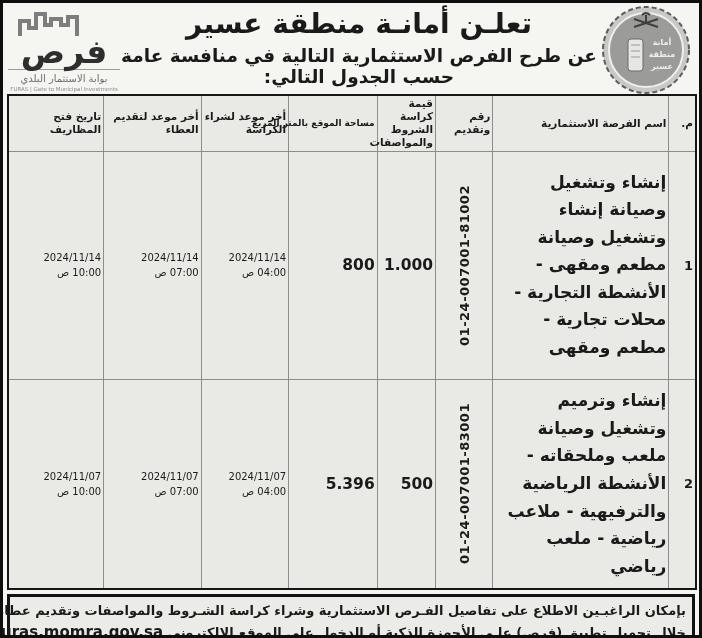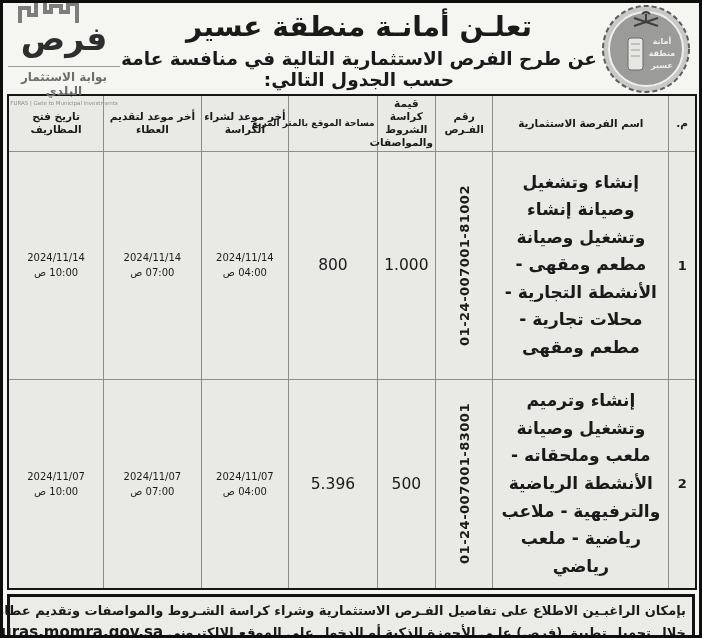--- a/index.html
+++ b/index.html
@@ -3,50 +3,50 @@
 <meta charset="utf-8">
 <style>
   html,body{margin:0;padding:0;background:#ffffff;}
   .page{
     width:702px;height:638px;box-sizing:border-box;
     border:3px solid #0e0e0e;background:#f5f5f2;
     font-family:"DejaVu Sans",sans-serif;color:#1a1a1a;
     overflow:hidden;position:relative;
   }
   
-  .header{display:flex;flex-direction:row;height:90px;padding:2px 5px 0 5px;box-sizing:border-box;align-items:center;}
+  .header{display:flex;flex-direction:row;height:90px;padding:2px 5px 0 5px;box-sizing:border-box;}
   .logo-block{width:112px;flex:0 0 112px;text-align:center;padding-top:2px;}
   .logo-word{font-size:33px;font-weight:bold;color:#2e2e2e;line-height:1;margin-top:-6px;letter-spacing:1px;}
-  .logo-tag{font-size:12px;font-weight:bold;color:#6d6d6d;margin-top:11px;border-top:1px solid #9a9a9a;padding-top:3px;}
+  .logo-tag{font-size:10px;font-weight:normal;color:#6d6d6d;margin-top:1px;border-top:1px solid #9a9a9a;padding-top:3px;}
   .logo-tag-en{font-size:5.5px;color:#8c8c8c;margin-top:2px;}
   .title-block{flex:1;text-align:center;direction:rtl;padding-top:4px;}
   .title{font-size:28px;font-weight:bold;line-height:1.1;letter-spacing:-1px;}
   .subtitle{font-size:18.5px;font-weight:bold;margin-top:5px;}
   .seal-block{width:96px;flex:0 0 96px;display:flex;align-items:flex-start;justify-content:center;}
   
   table.ad{
     width:690px;margin:1px 4px 0 4px;border-collapse:collapse;table-layout:fixed;
     background:#e9e9e6;border:2px solid #161616;direction:rtl;
   }
   table.ad th,table.ad td{
-    border:1.5px solid #8d8d8d;text-align:center;vertical-align:middle;
+    border:1.5px solid #8d8d8d;text-align:right;vertical-align:middle;
     padding:1px 2px;box-sizing:border-box;background:#e9e9e6;overflow:visible;
   }
   tr.hrow{height:43px;}
   tr.row1{height:228px;}
   tr.row2{height:210px;}
   th{font-size:10.5px;font-weight:bold;line-height:1.25;}
   th.nowrap{white-space:nowrap;font-size:9px;}
   td.c-idx{font-size:13px;font-weight:bold;}
   td.c-name{font-size:17px;font-weight:bold;line-height:1.62;padding:2px 4px;margin-top:32px;}
   td.c-num{padding:0;}
   .numwrap{display:flex;align-items:center;justify-content:center;height:100%;width:100%;}
   .rot{display:inline-block;transform:rotate(-90deg);white-space:nowrap;
        font-size:13px;font-weight:bold;letter-spacing:0.5px;direction:ltr;}
-  td.c-val{font-size:15.5px;font-weight:normal;direction:ltr;}
+  td.c-val{font-size:15.5px;font-weight:bold;direction:ltr;}
   td.c-date{font-size:10px;font-weight:normal;line-height:1.5;}
   td.c-date .t{direction:rtl;unicode-bidi:plaintext;}
   
   .footerbox{
     margin:4px 4px 0 4px;border:3px solid #131313;background:#ebebe8;
     text-align:center;direction:rtl;padding:4px 6px;box-sizing:border-box;
     font-weight:bold;font-size:13px;line-height:1.55;white-space:nowrap;
   }
   .footerbox .url{direction:ltr;unicode-bidi:embed;font-size:15px;letter-spacing:0;}
 </style>
@@ -104,21 +104,21 @@
         <col style="width:58px">
       <col style="width:88px">
         <col style="width:87px">
         <col style="width:97px">
         <col style="width:95px">
     </colgroup>
     <tbody>
         <tr class="hrow">
       <th>م.</th>
       <th>اسم الفرصة الاستثمارية</th>
-      <th>رقم الفـرص</th>
+      <th>رقم وتقديم</th>
       <th>قيمة كراسة الشروط والمواصفات</th>
       <th class="nowrap">مساحة الموقع بالمتر المربع</th>
       <th>أخر موعد لشراء الكراسة</th>
       <th>أخر موعد لتقديم العطاء</th>
       <th>تاريخ فتح المظاريف</th>
     </tr>
 
     <tr class="row1">
       <td class="c-idx">1</td>
       <td class="c-name">إنشاء وتشغيل وصيانة إنشاء وتشغيل وصيانة مطعم ومقهى - الأنشطة التجارية - محلات تجارية - مطعم ومقهى</td>

